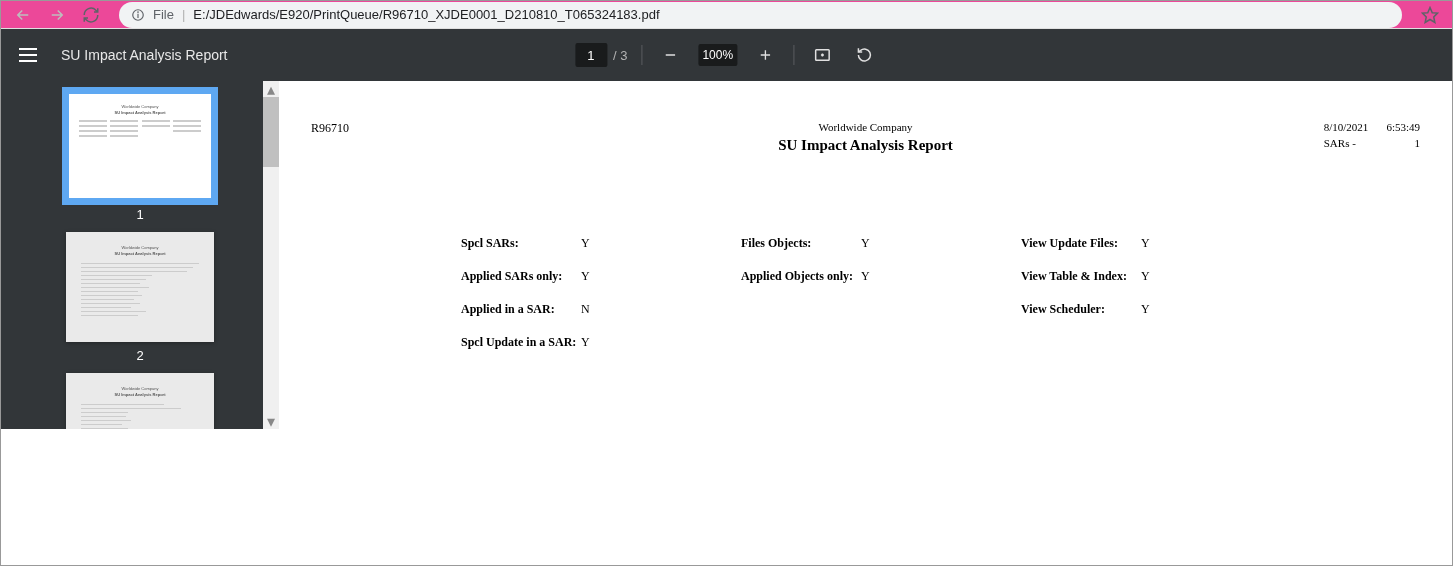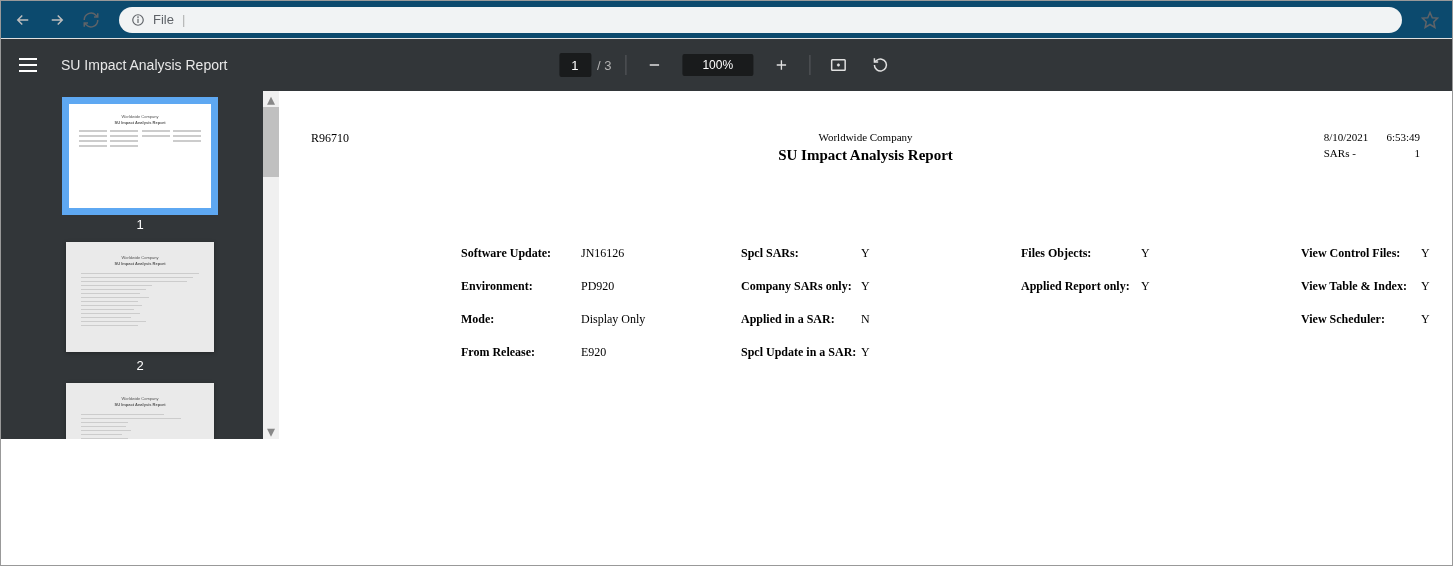--- a/index.html
+++ b/index.html
@@ -1,19 +1,19 @@
 <!DOCTYPE html>
 <html><head>
 <meta charset="utf-8">
 <style>
   * { margin: 0; padding: 0; box-sizing: border-box; }
   body { font-family: Arial, sans-serif; background: #fff; width: 1453px; height: 566px; overflow: hidden; border: 1px solid #999; }
   
   
-  .browser-bar { height: 38px; background: #0c4a6e; display: flex; align-items: center; padding: 0 8px; border-bottom: 1px solid #e0e0e0; gap: 6px; }
+  .browser-bar { height: 28px; background: #ec4899; display: flex; align-items: center; padding: 0 8px; border-bottom: 1px solid #e0e0e0; gap: 6px; }
   .nav-arrow { width: 28px; height: 28px; display: flex; align-items: center; justify-content: center; cursor: pointer; color: #5f6368; border-radius: 50%; }
   .nav-arrow.disabled { color: #bdbdbd; }
   .nav-arrow svg { width: 18px; height: 18px; }
   .reload svg { width: 18px; height: 18px; }
   .url-bar { flex: 1; height: 26px; background: #f1f3f4; border-radius: 13px; display: flex; align-items: center; padding: 0 12px; font-size: 13px; color: #5f6368; margin-left: 8px; margin-right: 8px; }
   .url-bar .info-icon { display: flex; align-items: center; margin-right: 8px; }
   .url-bar .file-label { margin-right: 8px; }
   .url-bar .sep { color: #b0b0b0; margin-right: 8px; }
   .url-bar .url-text { color: #202124; }
   .star-btn { width: 28px; height: 28px; display: flex; align-items: center; justify-content: center; color: #5f6368; cursor: pointer; }
@@ -24,21 +24,21 @@
   .viewer-toolbar { height: 52px; background: #323639; color: #fff; display: flex; align-items: center; padding: 0 18px; position: relative; }
   .menu-btn { width: 24px; height: 24px; display: flex; flex-direction: column; justify-content: center; gap: 4px; cursor: pointer; margin-right: 18px; }
   .menu-btn span { height: 2px; background: #fff; width: 18px; }
   .doc-title { font-size: 14px; font-weight: 500; color: #e8e8e8; }
   .toolbar-center { position: absolute; left: 50%; transform: translateX(-50%); display: flex; align-items: center; gap: 14px; }
   .page-box { display: flex; align-items: center; gap: 6px; }
   .page-input { width: 32px; height: 24px; background: #191b1c; color: #fff; text-align: center; font-size: 13px; border: none; border-radius: 2px; }
   .page-total { color: #b3b3b3; font-size: 13px; }
   .tb-sep { width: 1px; height: 20px; background: #5a5d60; }
   .tb-btn { width: 28px; height: 28px; display: flex; align-items: center; justify-content: center; cursor: pointer; color: #e0e0e0; border-radius: 2px; }
-  .zoom-box { background: #191b1c; color: #fff; font-size: 12px; padding: 4px 20px; border-radius: 2px; }
+  .zoom-box { background: #191b1c; color: #fff; font-size: 12px; padding: 4px 4px; border-radius: 2px; }
 
   .viewer-body { flex: 1; display: flex; overflow: hidden; }
   
   
   .thumb-panel { width: 278px; background: #323639; overflow: hidden; position: relative; }
   .thumb-scroll-outer { position: absolute; right: 0; top: 0; bottom: 0; width: 16px; background: #f0f0f0; }
   .thumb-scroll-btn { position:absolute; left:0; right:0; height:16px; background:#f0f0f0; display:flex; align-items:center; justify-content:center; color:#888;}
   .thumb-scroll-thumb { position: absolute; width: 16px; top: 16px; height: 70px; background: #c0c0c0; }
   .thumb-list { padding: 10px 0; display: flex; flex-direction: column; align-items: center; gap: 10px; }
   .thumb-item { display: flex; flex-direction: column; align-items: center; gap: 6px; }
@@ -94,20 +94,21 @@
   <div class="url-bar">
     <span class="info-icon">
       <svg width="14" height="14" viewBox="0 0 24 24" fill="none" stroke="#5f6368" stroke-width="2">
           <circle cx="12" cy="12" r="9"></circle>
           <line x1="12" y1="10" x2="12" y2="17"></line>
           <circle cx="12" cy="7" r="0.5" fill="#5f6368"></circle>
         </svg>
     </span>
     <span class="file-label">File</span>
     <span class="sep">|</span>
+    <span class="url-text">E:/JDEdwards/E920/PrintQueue/R96710_XJDE0001_D210810_T065324183.pdf</span>
   </div>
   <div class="star-btn">
     <svg viewBox="0 0 24 24" fill="none" stroke="currentColor" stroke-width="2">
         <polygon points="12 2 15 9 22 9.5 17 14.5 18.5 22 12 18 5.5 22 7 14.5 2 9.5 9 9"></polygon>
       </svg>
   </div>
 </div>
 
 <div class="viewer">
   <div class="viewer-toolbar">
@@ -254,67 +255,49 @@
             <div class="row">
               <span>SARs -</span>
               <span style="margin-left:auto">1</span>
             </div>
           </div>
         </div>
 
         <div class="params">
           <div class="pcol">
             <div class="prow">
-                <span class="plabel">Software Update:</span>
-                <span class="pval">JN16126</span>
-              </div>
-            <div class="prow">
-                <span class="plabel">Environment:</span>
-                <span class="pval">PD920</span>
-              </div>
-            <div class="prow">
-                <span class="plabel">Mode:</span>
-                <span class="pval">Display Only</span>
-              </div>
-            <div class="prow">
-                <span class="plabel">From Release:</span>
-                <span class="pval">E920</span>
-              </div>
-          </div>
-          <div class="pcol">
-            <div class="prow">
                 <span class="plabel">Spcl SARs:</span>
                 <span class="pval">Y</span>
               </div>
             <div class="prow">
-                <span class="plabel">Company SARs only:</span>
+                <span class="plabel">Applied SARs only:</span>
                 <span class="pval">Y</span>
               </div>
             <div class="prow">
                 <span class="plabel">Applied in a SAR:</span>
                 <span class="pval">N</span>
               </div>
             <div class="prow">
                 <span class="plabel">Spcl Update in a SAR:</span>
                 <span class="pval">Y</span>
               </div>
           </div>
           <div class="pcol">
             <div class="prow">
                 <span class="plabel">Files Objects:</span>
                 <span class="pval">Y</span>
               </div>
             <div class="prow">
-                <span class="plabel">Applied Report only:</span>
+                <span class="plabel">Applied Objects only:</span>
                 <span class="pval">Y</span>
               </div>
           </div>
           <div class="pcol">
             <div class="prow">
-                <span class="plabel">View Control Files:</span>
+                <span class="plabel">View Update Files:</span>
                 <span class="pval">Y</span>
               </div>
             <div class="prow">
                 <span class="plabel">View Table &amp; Index:</span>
                 <span class="pval">Y</span>
               </div>
             <div class="prow">
                 <span class="plabel">View Scheduler:</span>
                 <span class="pval">Y</span>
               </div>

